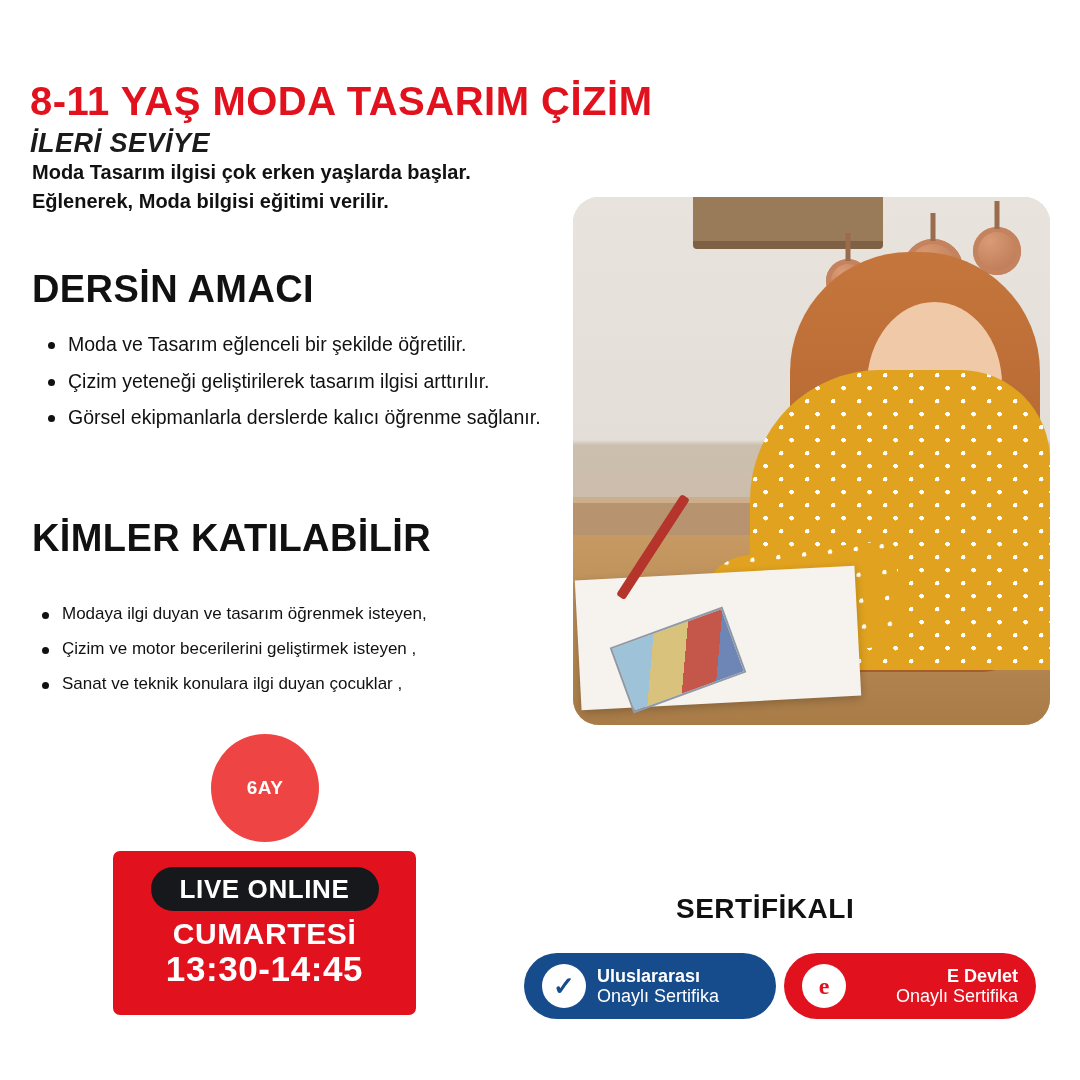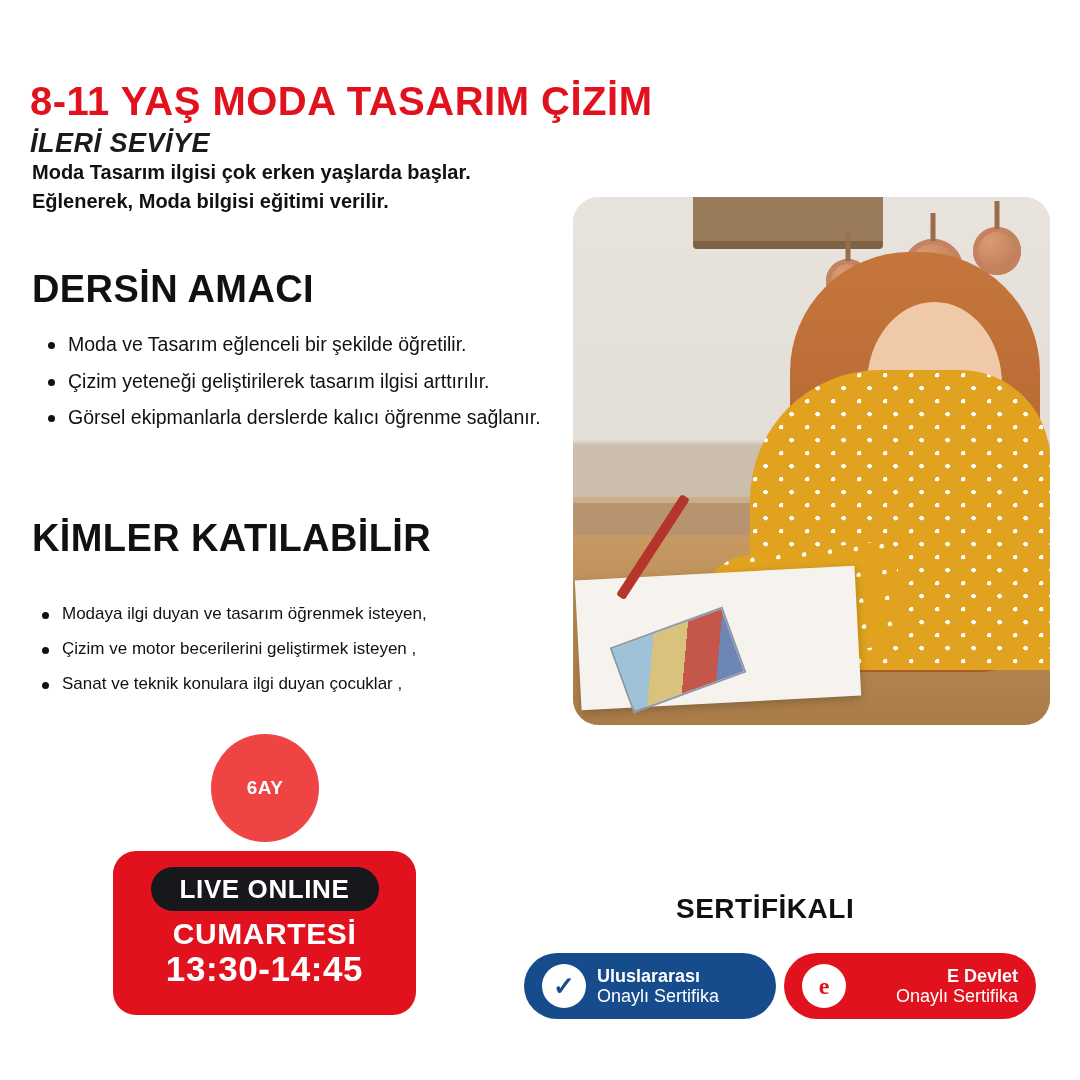--- a/index.html
+++ b/index.html
@@ -230,21 +230,21 @@
     justify-content: center;
     font-size: 19px;
     font-weight: 700;
     letter-spacing: 0.5px;
   }
   .schedule-card {
     position: absolute;
     left: 113px; top: 851px;
     width: 303px; height: 164px;
     background: #E1121E;
-    border-radius: 23px;
+    border-radius: 7px;
     display: flex;
     flex-direction: column;
     align-items: center;
     padding-top: 16px;
   }
   .live-pill {
     width: 228px; height: 44px;
     border-radius: 22px;
     background: #16181c;
     color: #fff;

